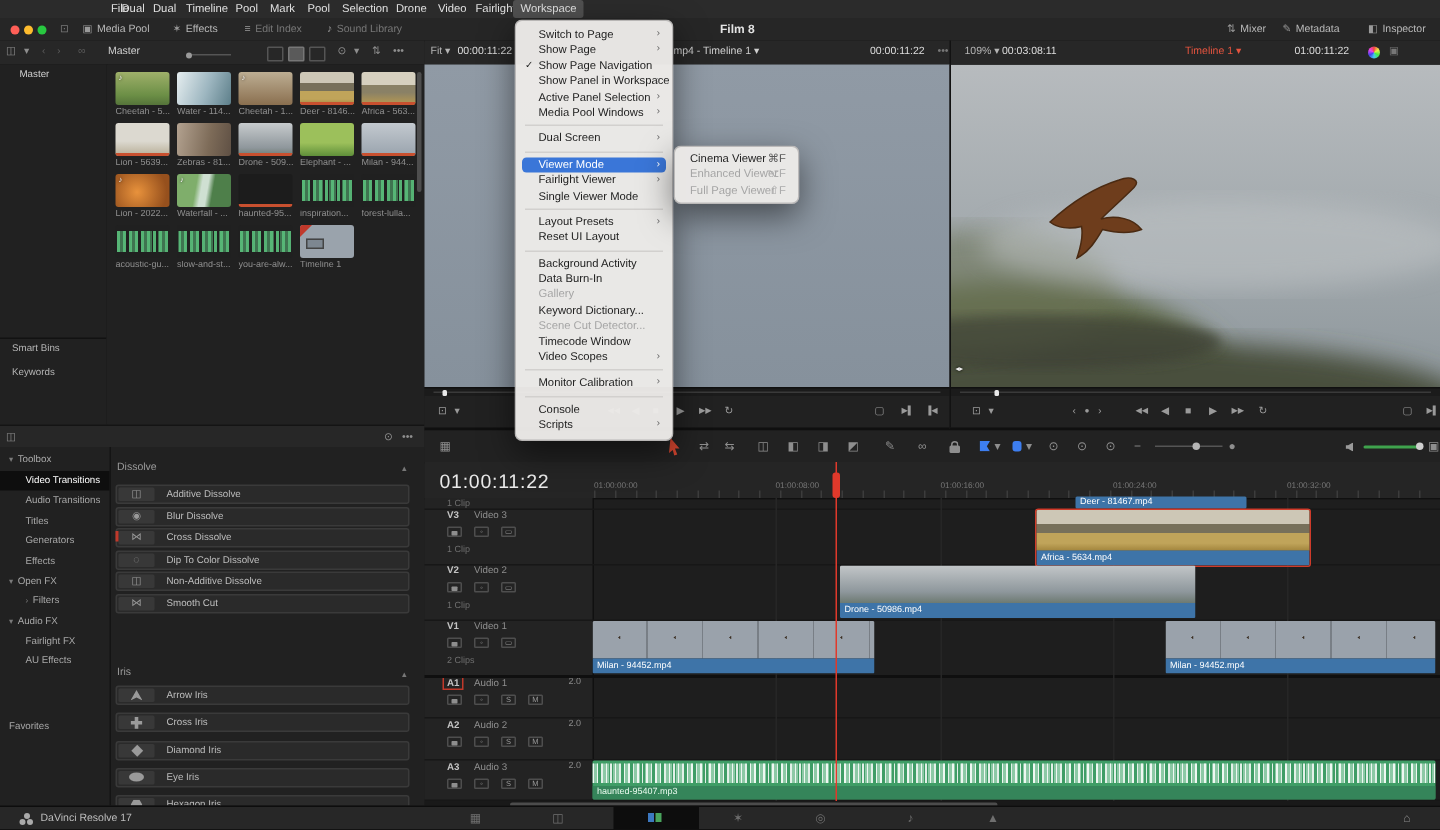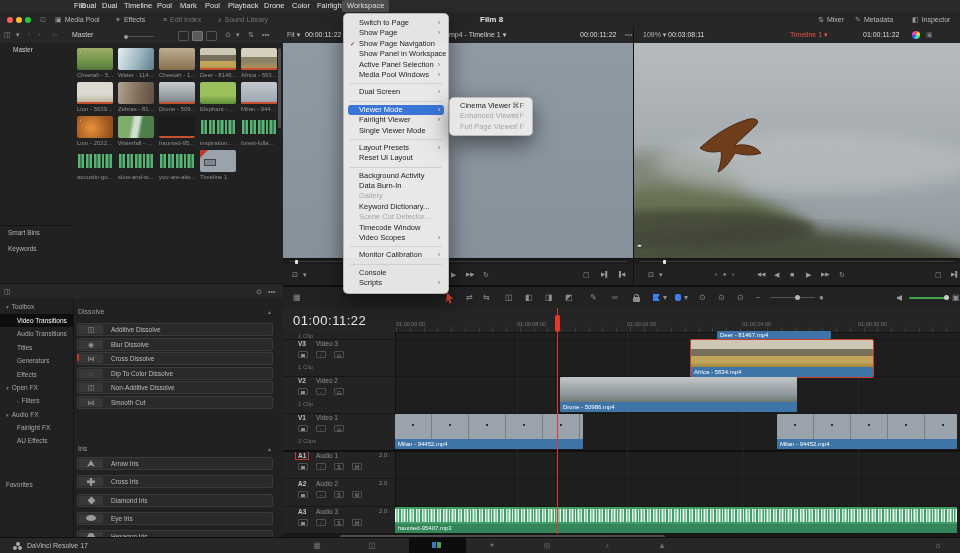--- a/index.html
+++ b/index.html
@@ -169,23 +169,23 @@
 <div id="root" class="nosel">
 
   <div id="menubar" class="abs">
       <div class="mb-item" style="left: 69px;">File</div>
       <div class="mb-item" style="left: 76px;">Dual</div>
       <div class="mb-item" style="left: 97px;">Dual</div>
       <div class="mb-item" style="left: 119px;">Timeline</div>
       <div class="mb-item" style="left: 152px;">Pool</div>
       <div class="mb-item" style="left: 175px;">Mark</div>
       <div class="mb-item" style="left: 200px;">Pool</div>
-      <div class="mb-item" style="left: 223px;">Playback</div>
+      <div class="mb-item" style="left: 223px;">Selection</div>
       <div class="mb-item" style="left: 259px;">Drone</div>
-      <div class="mb-item" style="left: 287px;">Color</div>
+      <div class="mb-item" style="left: 287px;">Video</div>
       <div class="mb-item" style="left: 312px;">Fairlight</div>
       <div class="mb-item open" style="left: 342px;">Workspace</div>
       <div class="mb-item" style="left: 392px; margin-top: 24px;">Help</div>
     </div>
 
   <div id="topbar" class="abs">
     <i class="tl-light" style="left:7px;background:#ff5f57"></i>
     <i class="tl-light" style="left:16px;background:#febc2e"></i>
     <i class="tl-light" style="left:25px;background:#28c840"></i>
     <span class="tb-btn dim" style="left:40px">⊡</span>

